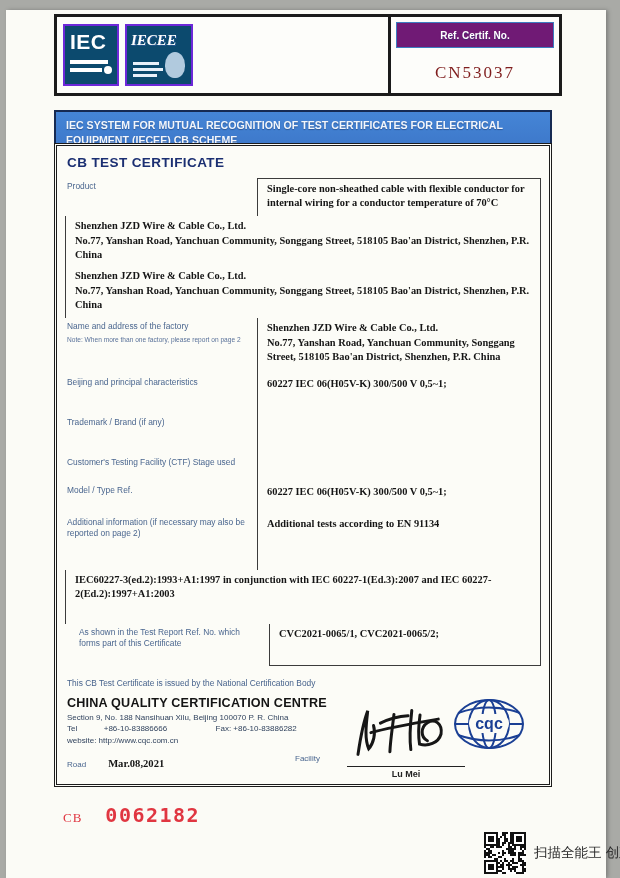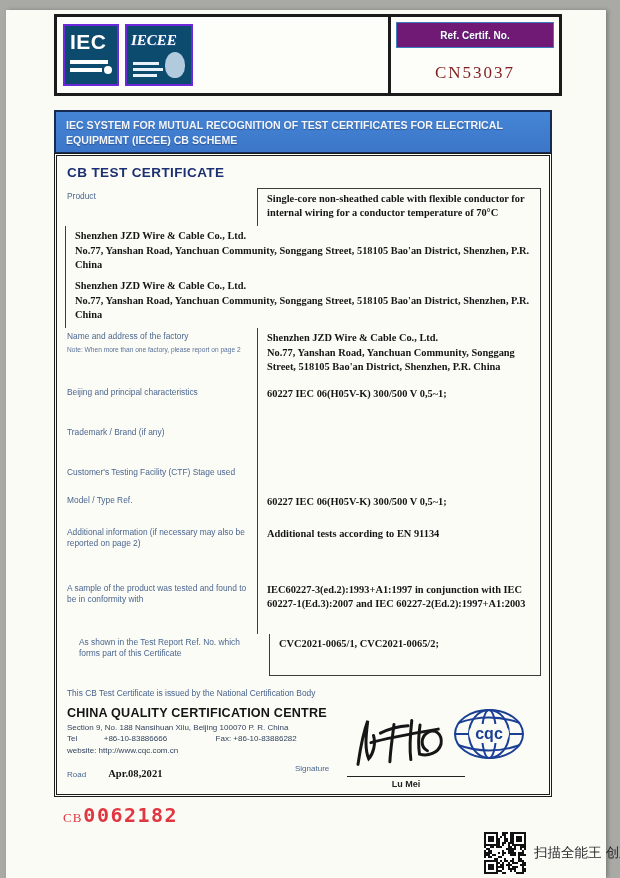--- a/index.html
+++ b/index.html
@@ -58,21 +58,21 @@
     background:linear-gradient(180deg,#4585d6,#3c76c8);
     border:2px solid #162a52;
     color:#f2f6fc;font-weight:bold;font-size:10.6px;line-height:1.45;
     padding:6px 10px;box-sizing:border-box;
     text-shadow:0 1px 1px rgba(20,40,80,.45);
     margin-top:8px;
   }
 
   
   .main-frame{
-    position:absolute;left:48px;top:143px;width:498px;height:644px;
+    position:absolute;left:48px;top:133px;width:498px;height:644px;
     border:3px double #1b1b1b;background:#fcfcf7;
     box-sizing:border-box;padding:6px 8px 4px 8px;
   }
   .cert-title{
     font-size:13.5px;font-weight:bold;color:#1b2f72;letter-spacing:.4px;
     margin:3px 0 8px 2px;
   }
   .fields{}
   .row{display:flex;}
   .lbl{
@@ -106,21 +106,21 @@
   }
   .cqc-logo{position:absolute;right:8px;top:-2px;}
   .sig-block{position:absolute;left:228px;top:34px;width:175px;}
   .sig-label{position:absolute;left:0;top:24px;font-size:8px;color:#4a668f;}
   .sig-line{position:absolute;left:52px;top:36px;width:118px;border-bottom:1.5px solid #222;}
   .sig-name{position:absolute;left:52px;top:39px;width:118px;text-align:center;font-size:9px;font-weight:bold;color:#222;}
   .sig-ink{position:absolute;left:48px;top:-26px;transform:rotate(-3deg);}
 
   
   .stamp{
-    position:absolute;left:57px;top:793px;display:flex;align-items:baseline;gap:1px;
+    position:absolute;left:57px;top:793px;display:flex;align-items:baseline;gap:23px;
     color:#e03641;
   }
   .stamp-prefix{font-family:"Liberation Serif",serif;font-size:13px;letter-spacing:1px;}
   .stamp-number{
     font-family:"DejaVu Sans Mono",monospace;font-weight:bold;font-size:20px;letter-spacing:1.5px;
   }
 
   
   .watermark{
     position:absolute;left:478px;top:822px;display:flex;align-items:center;gap:8px;
@@ -218,21 +218,20 @@
       </div>
 
       <div class="row" style="min-height:56px;">
         <div class="lbl">Additional information (if necessary may also be reported on page 2)</div>
         <div class="val">
           <div class="vline">Additional tests according to EN 91134</div>
         </div>
       </div>
 
       <div class="row" style="min-height:54px;">
-        <div class="lbl">A sample of the product was tested and found to be in conformity with</div>
         <div class="val">
           <div class="vline">IEC60227-3(ed.2):1993+A1:1997 in conjunction with IEC 60227-1(Ed.3):2007 and IEC 60227-2(Ed.2):1997+A1:2003</div>
         </div>
       </div>
 
       <div class="row last" style="min-height:42px;margin-left:12px;">
         <div class="lbl">As shown in the Test Report Ref. No. which forms part of this Certificate</div>
         <div class="val">
           <div class="vline">CVC2021-0065/1, CVC2021-0065/2;</div>
         </div>
@@ -252,21 +251,21 @@
         <span class="tel-gap"></span><span class="tel-gap"></span>
         <span>Fax:</span>
         <span>+86-10-83886282</span>
       </div>
       <div class="issuer-line">
         <span>website:</span>
         <span>http://www.cqc.com.cn</span>
       </div>
       <div class="date-row">
         <span>Road</span>
-        <span class="date-val">Apr.08,2021</span>
+        <span class="date-val">Mar.08,2021</span>
       </div>
 
       <div class="cqc-logo">
         <svg width="88" height="60" viewBox="0 0 88 60">
           <g fill="none" stroke="#1a3f94" stroke-width="2">
             <ellipse cx="44" cy="30" rx="34" ry="24"></ellipse>
             <ellipse cx="44" cy="30" rx="20" ry="24"></ellipse>
             <ellipse cx="44" cy="30" rx="7" ry="24"></ellipse>
             <path d="M13,19 Q44,8 75,19"></path>
             <path d="M13,41 Q44,52 75,41"></path>
@@ -283,21 +282,21 @@
             <g fill="none" stroke="#161616" stroke-width="3" stroke-linecap="round">
               <path d="M14,48 C17,33 22,14 26,5 C24,17 21,32 25,43 C30,38 33,28 31,20"></path>
               <path d="M52,10 C50,22 47,36 46,47"></path>
               <path d="M38,18 C47,14 58,12 66,12"></path>
               <path d="M70,7 C68,19 66,33 67,46"></path>
               <path d="M78,12 C76,22 75,32 76,41 C84,44 95,41 98,32 C100,22 93,16 85,20 C78,24 77,34 84,38"></path>
               <path d="M28,27 C45,23 62,21 96,17"></path>
             </g>
           </svg>
         </div>
-        <div class="sig-label">Signature</div>
+        <div class="sig-label">Facility</div>
         <div class="sig-line"></div>
         <div class="sig-name">Lu Mei</div>
       </div>
     </div>
   </div>
 
   <div class="stamp">
     <span class="stamp-prefix">CB</span>
     <span class="stamp-number">0062182</span>
   </div>

